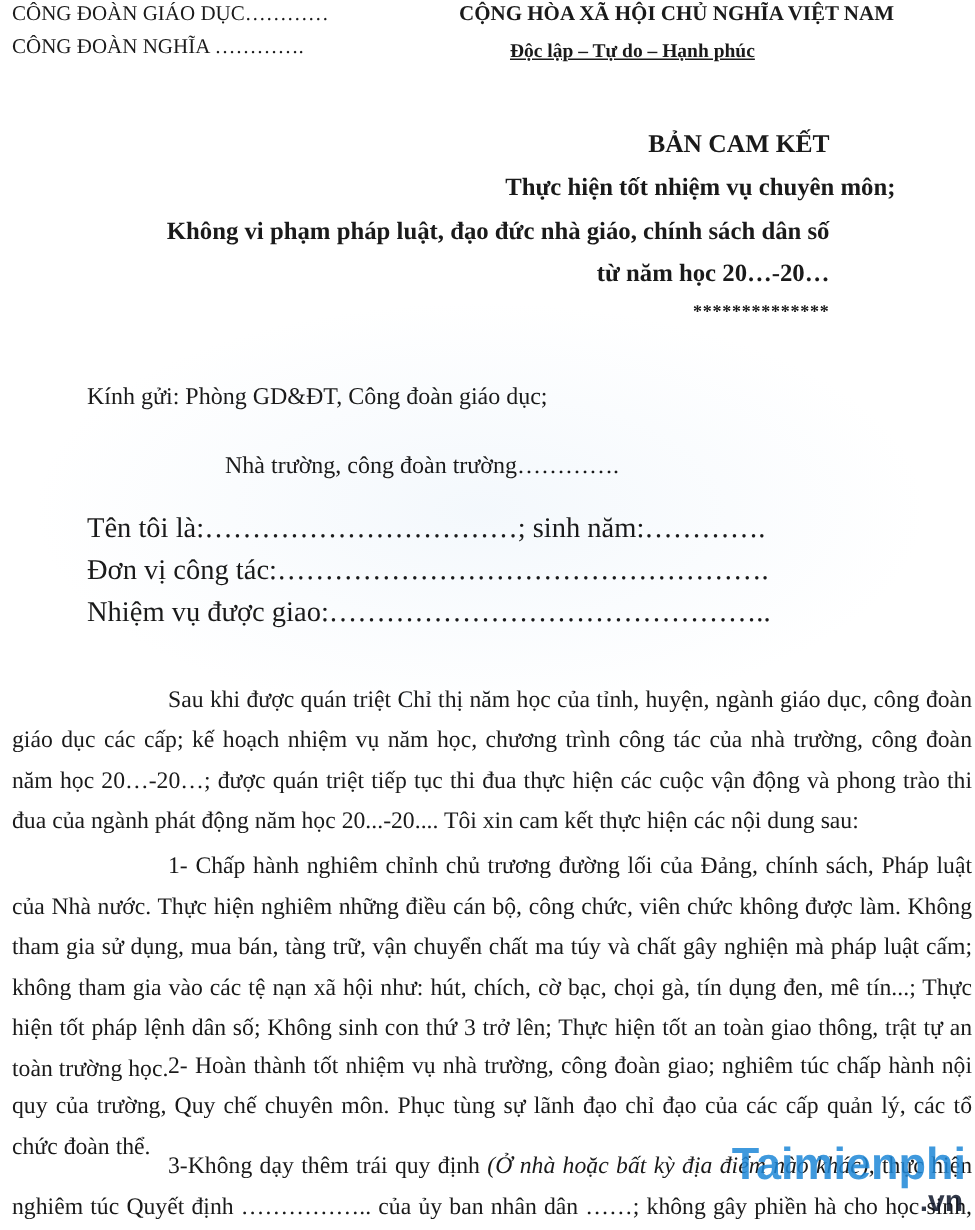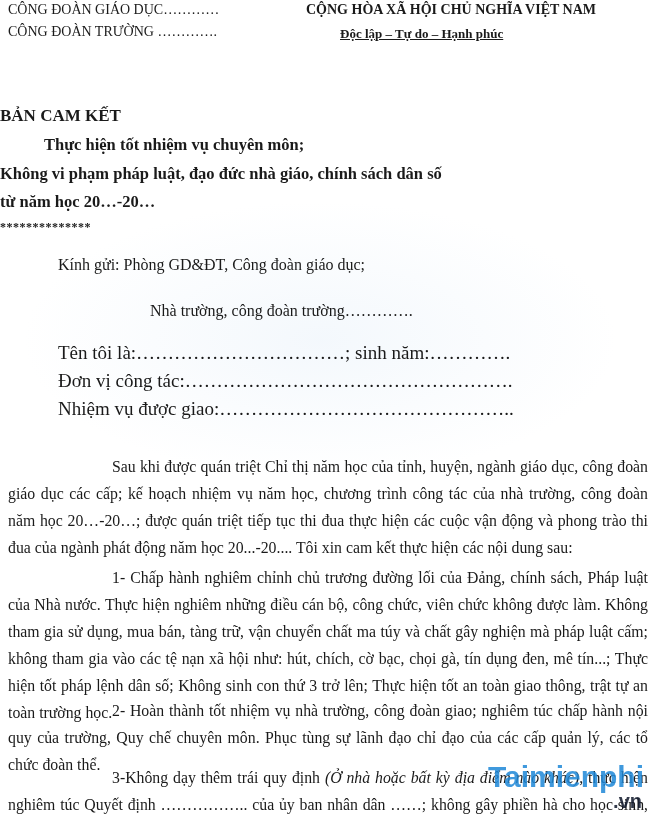--- a/index.html
+++ b/index.html
@@ -4,21 +4,21 @@
 <style>
   html, body { margin: 0; padding: 0; }
   body {
     width: 650px; height: 820px; overflow: hidden; background: #ffffff;
     font-family: "Liberation Serif", serif; color: #1a1a1a; position: relative;
   }
   .abs { position: absolute; white-space: nowrap; }
   .hdr-left { font-size: 14px; left: 8px; }
   .hdr-right { font-size: 14px; font-weight: bold; margin-left: 12px; }
   .motto { font-size: 13px; font-weight: bold; text-decoration: underline; }
-  .center { left: 0; width: 553px; text-align: left; margin-top: 20px; }
+  .center { left: 0; width: 553px; text-align: right; }
   .title { font-size: 17px; font-weight: bold; }
   .sub { font-size: 16.5px; font-weight: bold; }
   .stars { font-size: 12px; font-weight: bold; letter-spacing: 0.5px; }
   .kinh { font-size: 16px; font-weight: normal; }
   .field { font-size: 19px; left: 58px; }
   .para {
     position: absolute; left: 8px; width: 640px; font-size: 15.8px; line-height: 27px;
     text-align: justify; text-align-last: left; white-space: normal;
   }
   .para .indent { display: inline-block; width: 104px; }
@@ -32,21 +32,21 @@
     border-radius: 40px; background: radial-gradient(ellipse at center, rgba(210,228,245,0.25), rgba(255,255,255,0) 70%);
     pointer-events: none;
   }
 </style>
 </head>
 <body>
 
 <div class="bg-mark"></div>
 
 <div class="abs hdr-left" style="top:2px;">CÔNG ĐOÀN GIÁO DỤC…………</div>
-<div class="abs hdr-left" style="top:24px;">CÔNG ĐOÀN TRƯỜNG ………….</div>
+<div class="abs hdr-left" style="top:24px;">CÔNG ĐOÀN NGHĨA ………….</div>
 <div class="abs hdr-right" style="top:2px; left:294px;">CỘNG HÒA XÃ HỘI CHỦ NGHĨA VIỆT NAM</div>
 <div class="abs motto" style="top:26px; left:340px;">Độc lập – Tự do – Hạnh phúc</div>
 
 <div class="abs center title" style="top:86px;">BẢN CAM KẾT</div>
 <div class="abs center sub" style="top:115px;padding-left:44px;">Thực hiện tốt nhiệm vụ chuyên môn;</div>
 <div class="abs center sub" style="top:144px;">Không vi phạm pháp luật, đạo đức nhà giáo, chính sách dân số</div>
 <div class="abs center sub" style="top:172px;">từ năm học 20…-20…</div>
 <div class="abs center stars" style="top:200px;">**************</div>
 
 <div class="abs kinh" style="top:256px; left:58px;">Kính gửi: Phòng GD&amp;ĐT, Công đoàn giáo dục;</div>

